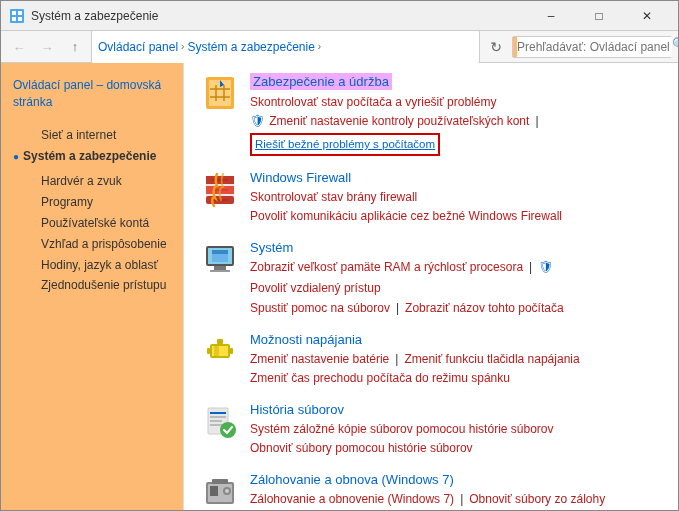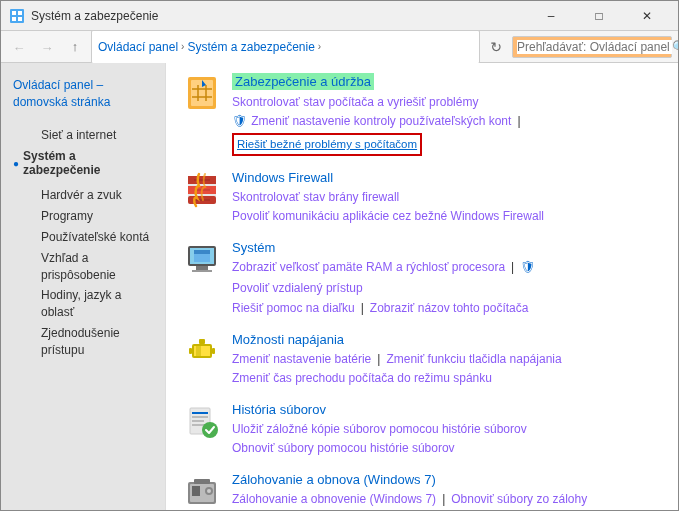--- a/index.html
+++ b/index.html
@@ -112,40 +112,39 @@
     }
     .search-box {
       width: 160px;
       height: 22px;
       border: 1px solid #ccc;
       background: #fdba74;
       padding: 0 4px;
       font-size: 12px;
       border-radius: 2px;
       display: flex;
-      align-items: center;
     }
     .search-box input {
       border: none;
       outline: none;
       font-size: 12px;
       flex: 1;
       color: #999;
     }
 
     
     .main-layout {
       display: flex;
       height: calc(511px - 30px - 32px);
     }
 
     
     .sidebar {
-      width: 165px;
-      background: #e5e5e5;
+      width: 183px;
+      background: #fdba74;
       border-right: 1px solid #ddd;
       padding: 10px 0;
       overflow-y: auto;
       flex-shrink: 0;
     }
     .sidebar-home-link {
       font-size: 12px;
       color: #0066cc;
       padding: 4px 12px 8px;
       cursor: pointer;
@@ -217,25 +216,25 @@
     .panel-title {
       font-size: 13px;
       color: #0066cc;
       font-weight: normal;
       cursor: pointer;
       margin-bottom: 3px;
       text-decoration: none;
       display: inline-block;
     }
     .panel-title.security-title {
-      background: #86efac;
+      background: #f0abfc;
       padding: 1px 3px;
     }
     .panel-link {
-      color: #8b5cf6;
+      color: #b91c1c;
       cursor: pointer;
       text-decoration: none;
     }
     .panel-link-highlight {
       color: #0066cc;
       cursor: pointer;
       border: 2px solid #cc0000;
       padding: 0 3px;
       font-size: 11.5px;
       text-decoration: underline;
@@ -371,21 +370,21 @@
       </div>
       <div class="panel-content">
         <a class="panel-title">Systém</a>
         <div class="panel-links-row">
           <a class="panel-link">Zobraziť veľkosť pamäte RAM a rýchlosť procesora</a>
           <span class="separator">|</span>
           <span style="color:#0066cc;margin-right:2px;">🛡</span>
           <a class="panel-link">Povoliť vzdialený prístup</a>
         </div>
         <div class="panel-links-row">
-          <a class="panel-link">Riešiť pomoc na diaľku</a>
+          <a class="panel-link">Spustiť pomoc na súborov</a>
           <span class="separator">|</span>
           <a class="panel-link">Zobraziť názov tohto počítača</a>
         </div>
       </div>
     </div>
 
     <div class="panel-item">
       <div class="panel-icon">
         <svg viewBox="0 0 36 36">
           <rect x="8" y="10" width="20" height="14" rx="2" fill="#c8b400"></rect>
@@ -417,21 +416,21 @@
           <rect x="8" y="12" width="16" height="2" fill="#bbb"></rect>
           <rect x="8" y="16" width="12" height="2" fill="#bbb"></rect>
           <rect x="8" y="20" width="14" height="2" fill="#bbb"></rect>
           <circle cx="26" cy="26" r="8" fill="#4caf50"></circle>
           <path d="M22 26 L25 29 L30 23" stroke="white" stroke-width="2" fill="none" stroke-linecap="round" stroke-linejoin="round"></path>
         </svg>
       </div>
       <div class="panel-content">
         <a class="panel-title">História súborov</a>
         <div class="panel-links-row">
-          <a class="panel-link">Uložiť záložné kópie súborov pomocou histórie súborov</a>
+          <a class="panel-link">Systém záložné kópie súborov pomocou histórie súborov</a>
         </div>
         <div class="panel-links-row">
           <a class="panel-link">Obnoviť súbory pomocou histórie súborov</a>
         </div>
       </div>
     </div>
 
     <div class="panel-item">
       <div class="panel-icon">
         <svg viewBox="0 0 36 36">

